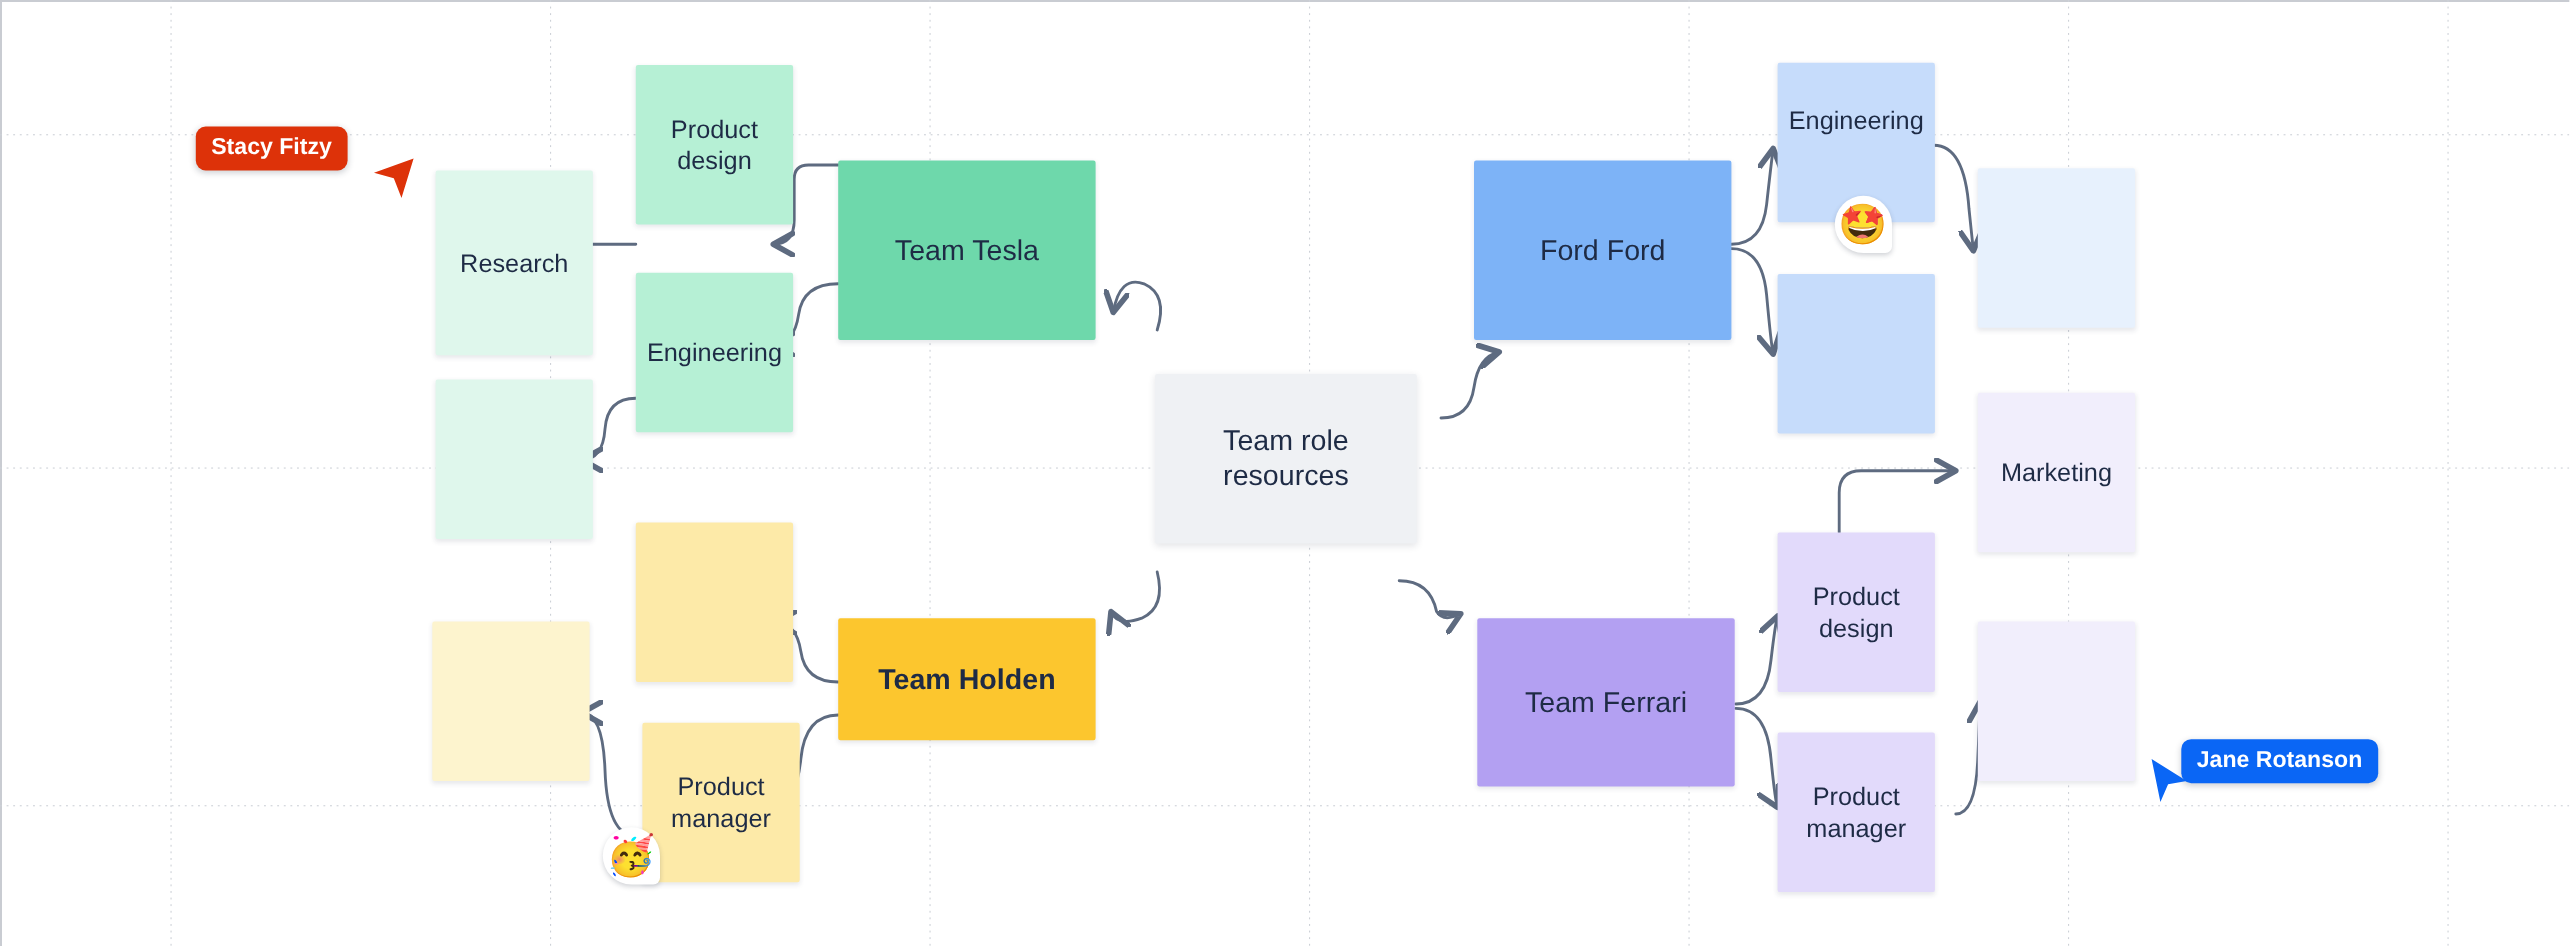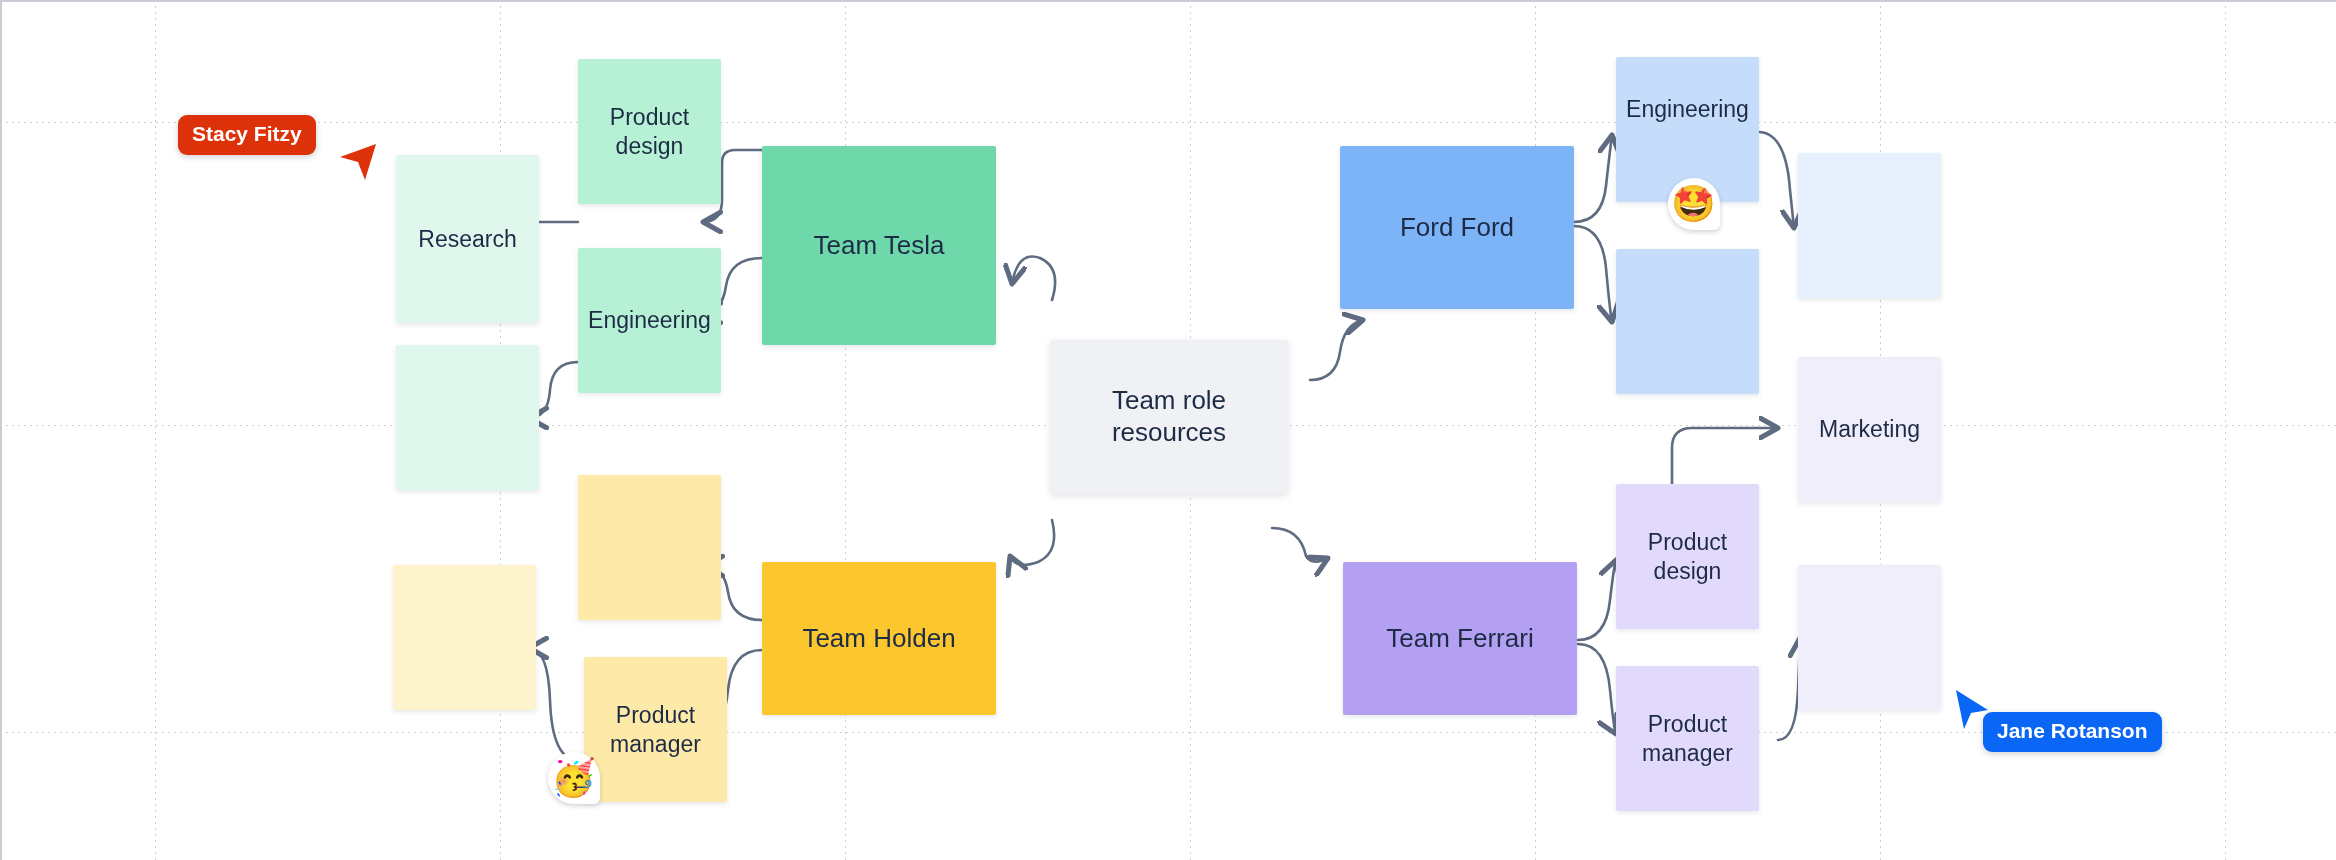--- a/index.html
+++ b/index.html
@@ -166,34 +166,34 @@
   </div>
   <div class="card role" style="left:396px; top:155px; width:143px; height:168px; background:#dff7ec;">
     <span class="lbl">Research</span>
   </div>
   <div class="card role" style="left:578px; top:59px; width:143px; height:145px; background:#b6f0d5;">
     <span class="lbl">Product design</span>
   </div>
   <div class="card role" style="left:578px; top:248px; width:143px; height:145px; background:#b6f0d5;">
     <span class="lbl">Engineering</span>
   </div>
-  <div class="card team" style="left:762px; top:146px; width:234px; height:199px; background:#6ed8ab;">
+  <div class="card team" style="left:762px; top:146px; width:234px; height:163px; background:#6ed8ab;">
     <span class="lbl">Team Tesla</span>
   </div>
 
   <div class="card blank" style="left:393px; top:565px; width:143px; height:145px; background:#fdf4ce;">
     <span class="lbl"></span>
   </div>
   <div class="card blank" style="left:578px; top:475px; width:143px; height:145px; background:#fdeaa8;">
     <span class="lbl"></span>
   </div>
   <div class="card role" style="left:584px; top:657px; width:143px; height:145px; background:#fdeaa8;">
     <span class="lbl">Product manager</span>
   </div>
-  <div class="card team" style="left:762px; top:562px; width:234px; height:153px; background:#fcc62e;">
+  <div class="card team" style="left:762px; top:562px; width:234px; height:111px; background:#fcc62e;font-weight:bold;">
     <span class="lbl">Team Holden</span>
   </div>
 
   <div class="card team" style="left:1340px; top:146px; width:234px; height:163px; background:#7db3f7;">
     <span class="lbl">Ford Ford</span>
   </div>
   <div class="card role" style="left:1616px; top:57px; width:143px; height:145px; background:#c6dcfb; align-items:flex-start; padding-top:38px;">
     <span class="lbl">Engineering</span>
   </div>
   <div class="card blank" style="left:1616px; top:249px; width:143px; height:145px; background:#c6dcfb;">
@@ -233,17 +233,17 @@
   <svg class="cursor-arrow" style="left:336px; top:140px; width:46px; height:46px;" viewBox="0 0 46 46">
     <path d="M 40 4 L 4 17 L 22 22 L 29 40 Z" fill="#dd3209"></path>
   </svg>
   <div class="cursor-tag" style="left:178px; top:115px; background:#dd3209;">
     <span>Stacy Fitzy</span>
   </div>
 
   <svg class="cursor-arrow" style="left:1952px; top:688px; width:42px; height:46px;" viewBox="0 0 42 46">
     <path d="M 4 2 L 36 22 L 19 25 L 12 41 Z" fill="#0a66f5"></path>
   </svg>
-  <div class="cursor-tag" style="left:1983px; top:712px; background:#0a66f5;">
+  <div class="cursor-tag" style="left:1983px; top:672px; background:#0a66f5;">
     <span>Jane Rotanson</span>
   </div>
 
 </div>
 
 </body></html>

